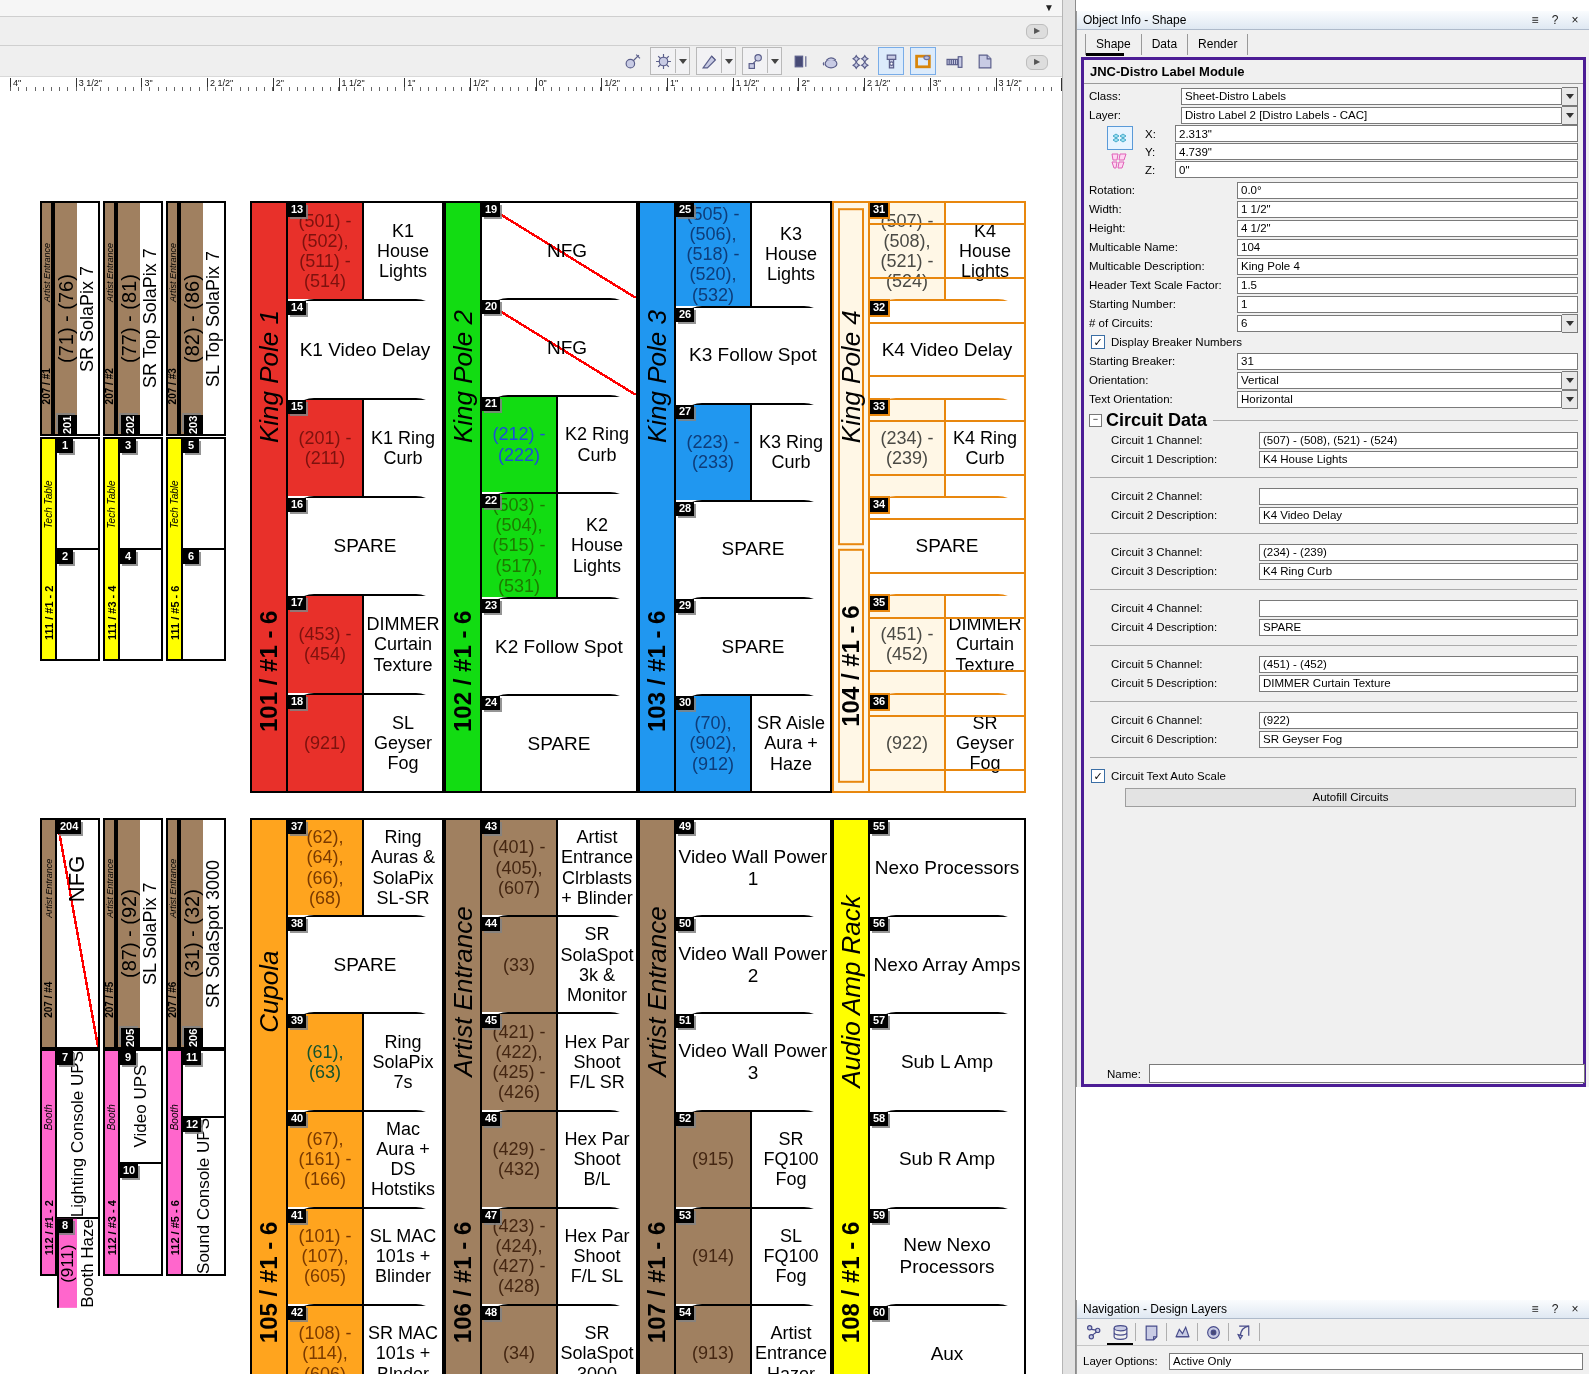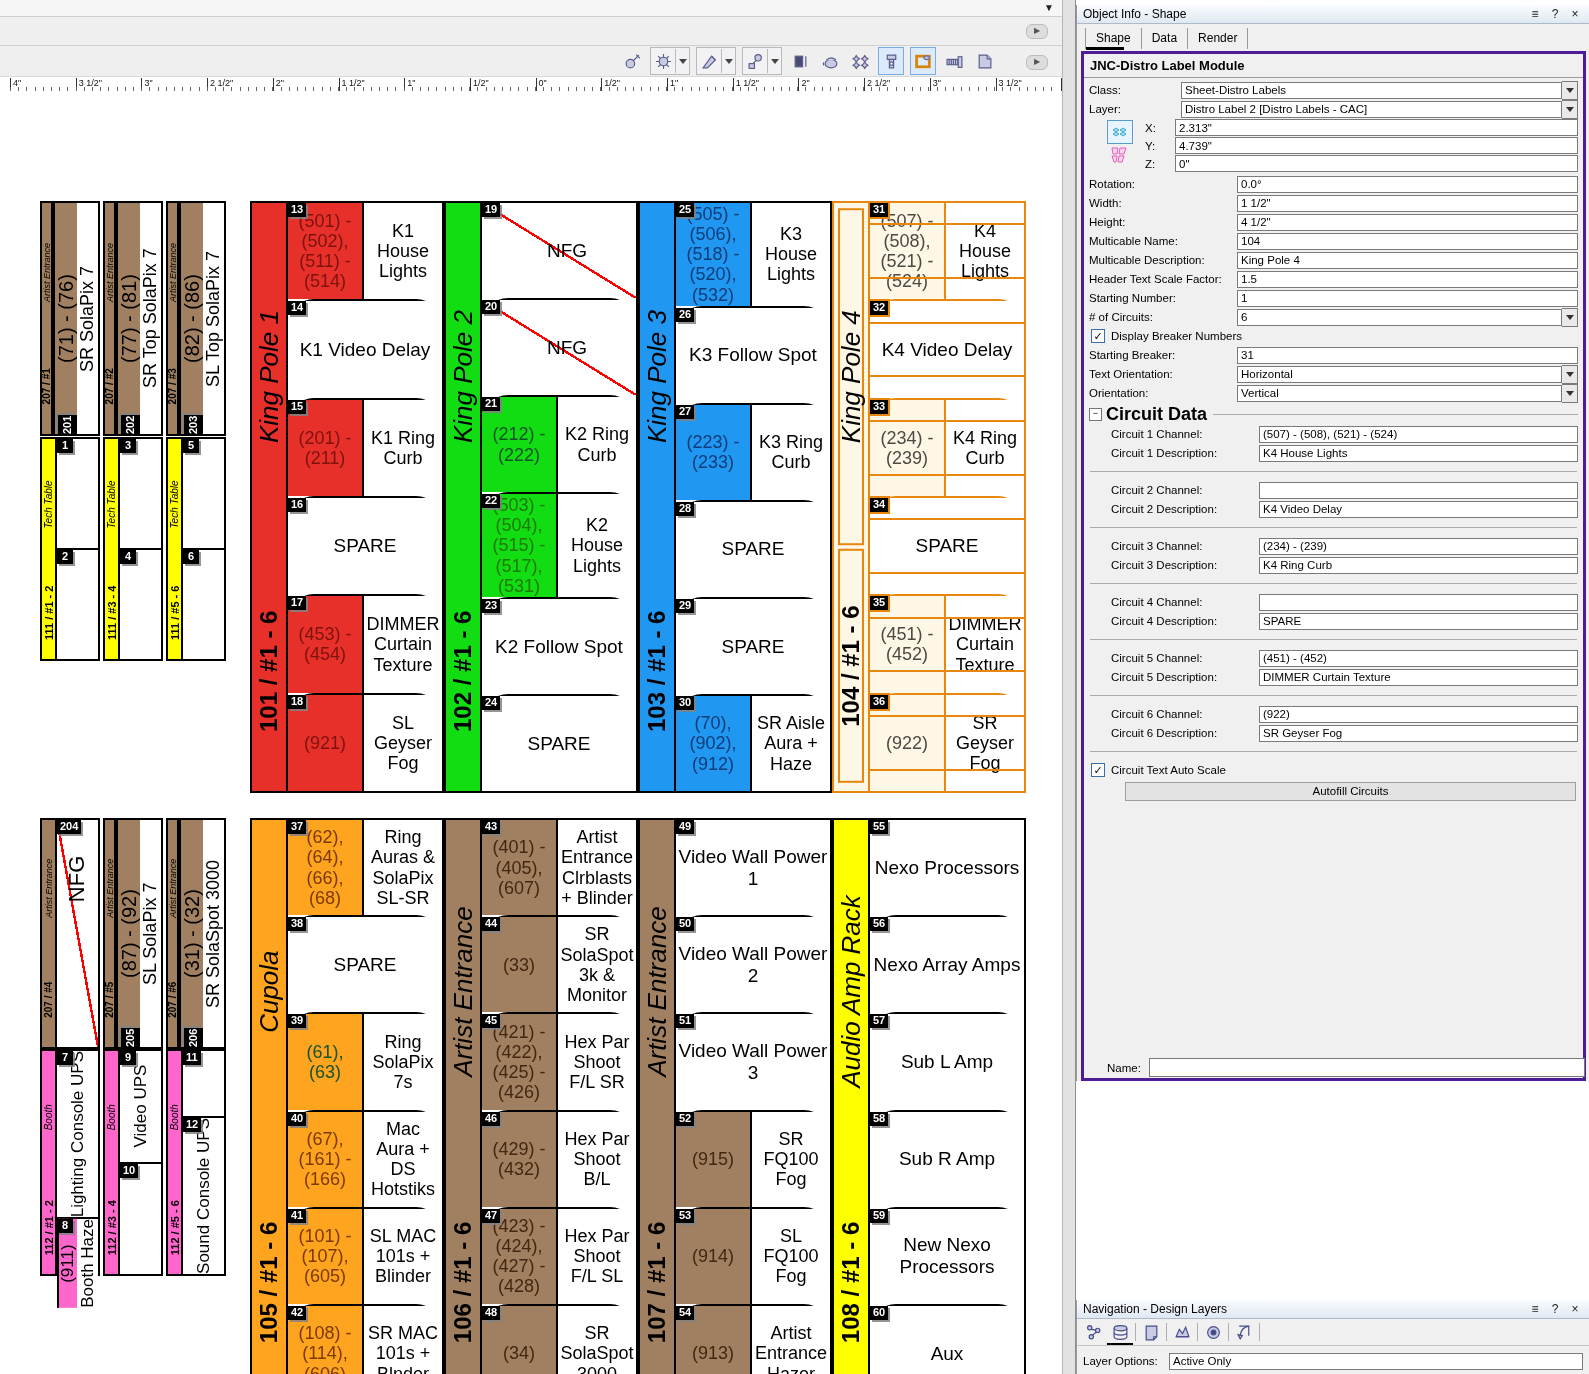--- a/index.html
+++ b/index.html
@@ -489,21 +489,21 @@
             </div>
           </div>
           <div class="mrow nfgrow">
             <span class="badge">20</span>
             <div class="cell cell-full">
               <span>NFG</span>
             </div>
           </div>
           <div class="mrow">
             <span class="badge">21</span>
-            <div class="cell cell-ch" style="background: rgb(18, 220, 18); color: #14532d; text-align: center;">
+            <div class="cell cell-ch" style="background: rgb(18, 220, 18); color: #1d4ed8; text-align: center;">
               <span>(212) - (222)</span>
             </div>
             <div class="cell cell-desc">
               <span>K2 Ring Curb</span>
             </div>
           </div>
           <div class="mrow">
             <span class="badge">22</span>
             <div class="cell cell-ch" style="background: rgb(18, 220, 18); color: rgb(30, 122, 0);">
               <span>(503) - (504), (515) - (517), (531)</span>
@@ -850,21 +850,21 @@
             <div class="cell cell-full">
               <span>Aux</span>
             </div>
           </div>
         </div>
       </div>
     </div>
 
   <div class="dock"></div>
 
-  <div class="palette" style="left:1076px;top:5px;width:513px;height:1076px;">
+  <div class="palette" style="left:1076px;top:11px;width:513px;height:1076px;">
     <div class="ptitle">
       <span class="tname">Object Info - Shape</span>
       <span class="ticon">≡</span>
       <span class="ticon">?</span>
       <span class="ticon">×</span>
     </div>
     <div class="tabs" id="oitabs">
         <span class="tab active">Shape</span>
         <span class="tab">Data</span>
         <span class="tab">Render</span>
@@ -945,27 +945,27 @@
           </div>
           <div class="prow">
             <span class="pcheck">✓</span>
             <span class="plabel">Display Breaker Numbers</span>
           </div>
           <div class="prow">
             <span class="plabel w-label">Starting Breaker:</span>
             <span class="pfield">31</span>
           </div>
           <div class="prow">
+            <span class="plabel w-label">Orientation:</span>
+            <span class="pfield">Vertical</span>
+            <span class="ddbox"></span>
+          </div>
+          <div class="prow">
             <span class="plabel w-label">Text Orientation:</span>
             <span class="pfield">Horizontal</span>
-            <span class="ddbox"></span>
-          </div>
-          <div class="prow">
-            <span class="plabel w-label">Orientation:</span>
-            <span class="pfield">Vertical</span>
             <span class="ddbox"></span>
           </div>
           <div class="pgroup">
             <span class="gbox">−</span>
             <b>Circuit Data</b>
             <span class="gline"></span>
           </div>
           <div class="prow">
             <span class="plabel indent">Circuit 1 Channel:</span>
             <span class="pfield">(507) - (508), (521) - (524)</span>

